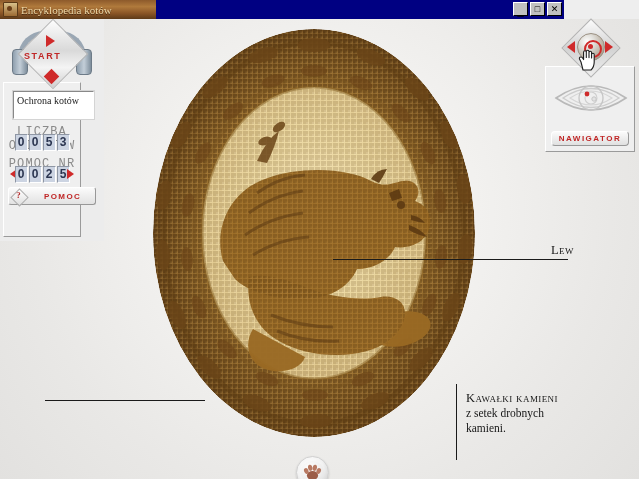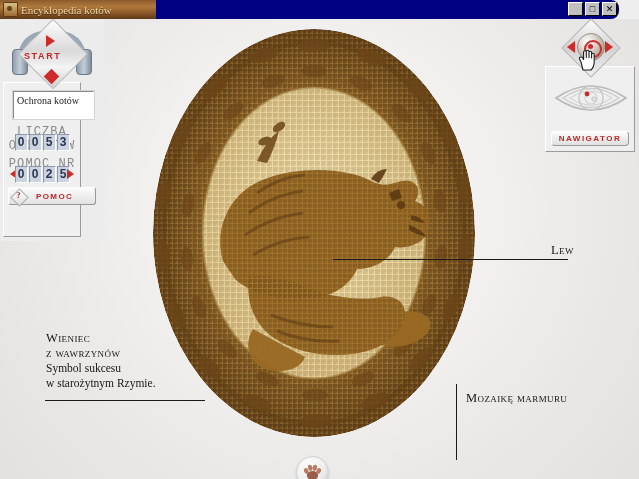--- a/index.html
+++ b/index.html
@@ -9,25 +9,24 @@
     font-family:"Liberation Sans", sans-serif;
   }
   .app{
     position:relative;width:639px;height:479px;
     background:#eeeeee;
     box-sizing:border-box;
   }
 
   
   .titlebar{
-    position:absolute;left:0;top:0;width:619px;height:19px;
+    position:absolute;left:0;top:0;width:564px;height:19px;
     background:#000082;
     display:flex;align-items:flex-start;
     box-sizing:border-box;
-    border-radius:8px;
   }
   .title-plate{
     position:relative;
     height:19px;width:156px;
     background:linear-gradient(180deg,#8d5a2b 0%,#b07a3c 35%,#8a5526 70%,#5d3a18 100%);
     display:flex;align-items:center;gap:3px;
     padding-left:3px;
     box-sizing:border-box;
     overflow:hidden;
   }
@@ -220,21 +219,21 @@
     font-size:9px;color:#b53131;font-weight:bold;
     font-family:"Liberation Serif", serif;
   }
   .bico .fill{
     position:absolute;left:3px;top:6px;width:9px;height:6px;
     background:#cf2a2a;border-radius:0 0 5px 5px;
   }
   .pbtn .blabel{
     font-size:8px;letter-spacing:1.4px;color:#c02626;
     font-family:"Liberation Sans", sans-serif;
-    margin-left:10px;font-weight:bold;
+    margin-left:18px;font-weight:bold;
   }
 
   
   .right-panel{
     position:absolute;right:0;top:19px;width:96px;height:140px;z-index:6;
   }
   .nav-body{
     position:absolute;left:2px;top:47px;width:90px;height:86px;
     background:#efefef;
     border-top:1px solid #ffffff;border-left:1px solid #ffffff;
@@ -505,30 +504,26 @@
         </g>
       </svg>
     </div>
 
     <div class="leader-lew"></div>
     <div class="ann ann-lew">
       <div class="hd">Lew</div>
     </div>
 
     <div class="leader-wreath"></div>
-    <div class="ann ann-wreath">
-      <div class="hd">Wieniec</div>
-      <div class="hd">z wawrzynów</div>
-      <div class="ln">Symbol sukcesu</div>
-      <div class="ln">w starożytnym Rzymie.</div>
-    </div>
 
     <div class="leader-marble"></div>
     <div class="ann ann-marble">
-      <div class="hd">Mozaikę marmuru</div>
+      <div class="hd">Kawałki kamieni</div>
+      <div class="ln">z setek drobnych</div>
+      <div class="ln">kamieni.</div>
     </div>
 
     <div class="paw-btn">
       <div class="paw-inner">
         <svg width="23" height="23" viewBox="0 0 23 23">
           <ellipse cx="11.5" cy="14.5" rx="5.6" ry="4.6" fill="#9c5d48"></ellipse>
           <ellipse cx="5.3" cy="10.0" rx="2.2" ry="3.0" fill="#b87a63" transform="rotate(-22 5.3 10)"></ellipse>
           <ellipse cx="9.2" cy="6.8" rx="2.2" ry="3.1" fill="#b87a63" transform="rotate(-8 9.2 6.8)"></ellipse>
           <ellipse cx="13.8" cy="6.8" rx="2.2" ry="3.1" fill="#b87a63" transform="rotate(8 13.8 6.8)"></ellipse>
           <ellipse cx="17.7" cy="10.0" rx="2.2" ry="3.0" fill="#b87a63" transform="rotate(22 17.7 10)"></ellipse>

